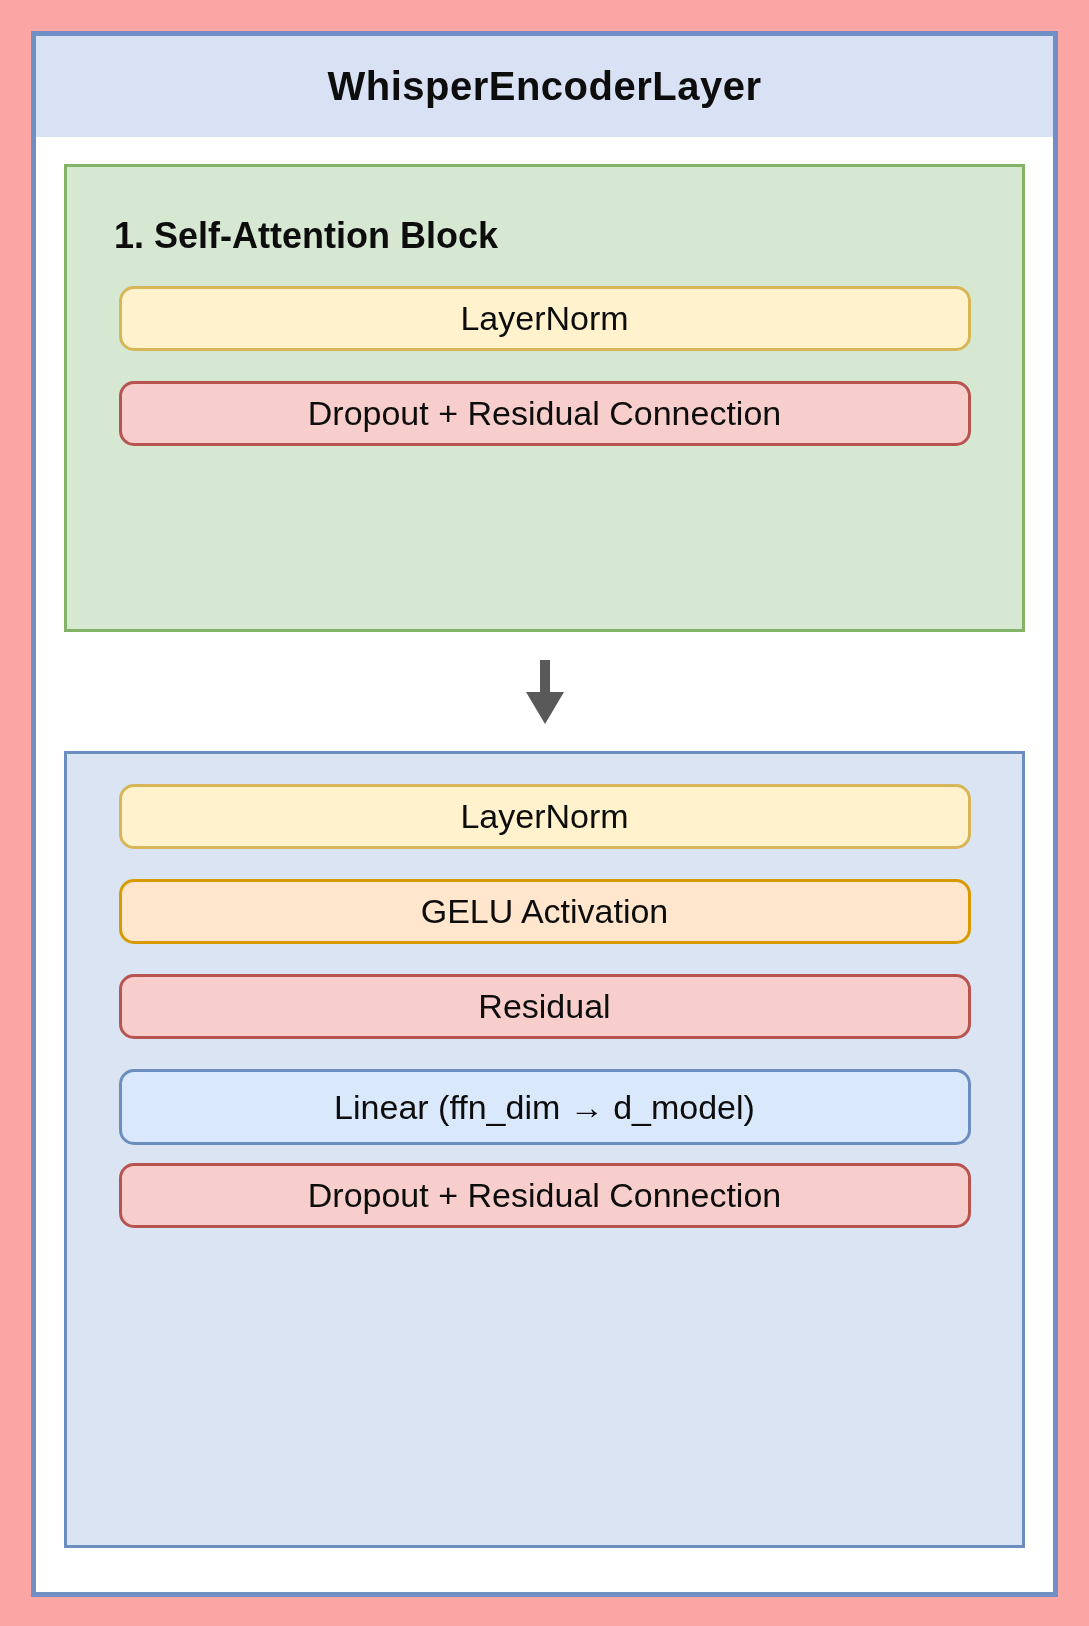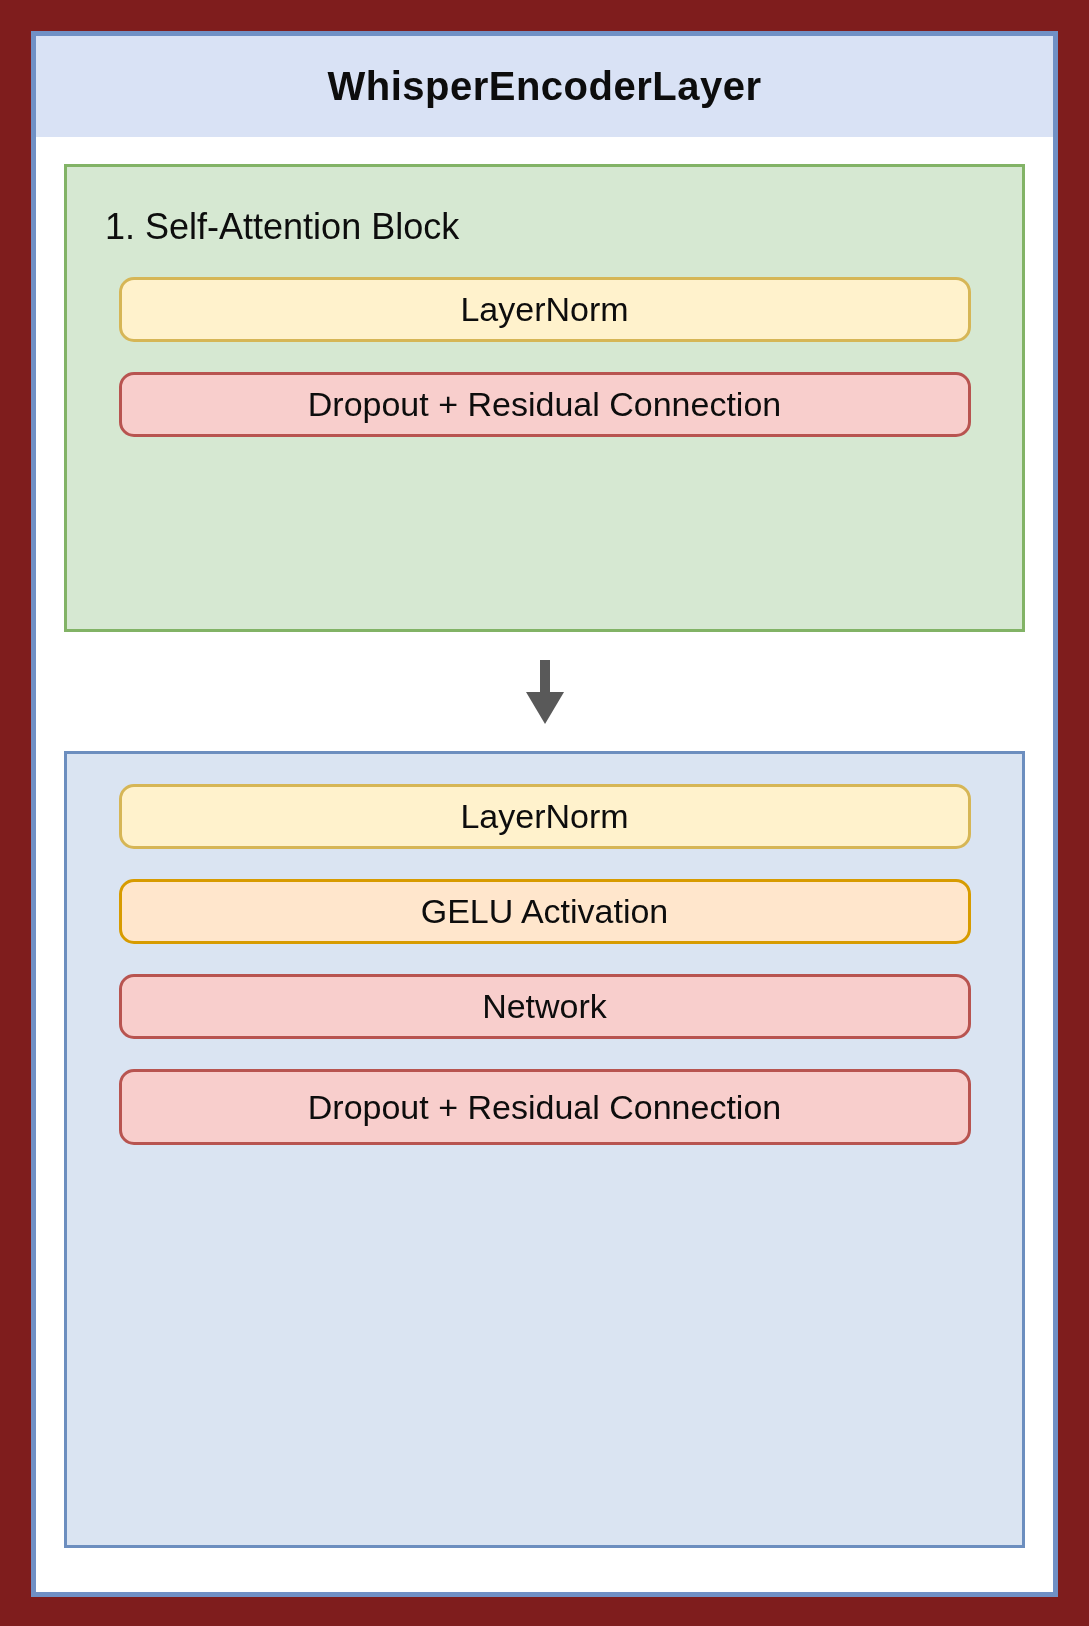--- a/index.html
+++ b/index.html
@@ -5,21 +5,21 @@
   html, body {
     margin: 0;
     padding: 0;
     background: #000000;
     font-family: "Liberation Sans", "DejaVu Sans", sans-serif;
   }
   .stage {
     position: relative;
     width: 1089px;
     height: 1626px;
-    background: #7f1d1d;
+    background: #fca5a5;
     overflow: hidden;
   }
   .window {
     position: absolute;
     left: 31px;
     top: 31px;
     width: 1027px;
     height: 1566px;
     box-sizing: border-box;
     border: 5px solid #7090C5;
@@ -41,23 +41,23 @@
     padding: 27px 28px 0 28px;
   }
   .section {
     box-sizing: border-box;
     border: 3px solid;
   }
   .section--sa { height: 468px; }
   .section--ffn { height: 797px; }
   .section-title {
     font-size: 36px;
-    font-weight: normal;
+    font-weight: bold;
     color: #0D0D0D;
-    margin: 4px;
+    margin: 13px;
     padding: 36px 0 0 34px;
     line-height: 40px;
   }
   .nodes {
     width: 852px;
     margin: 0 auto;
   }
   .node {
     box-sizing: border-box;
     height: 65px;
@@ -106,20 +106,21 @@
         <svg width="44" height="64" viewBox="0 0 44 64" style="color: rgb(89, 89, 89);">
           <rect x="17" y="0" width="10" height="36" fill="currentColor"></rect>
           <polygon points="3,32 41,32 22,64" fill="currentColor"></polygon>
         </svg>
       </div>
 
       <div class="section section--ffn" style="background-color: rgb(218, 228, 242); border-color: rgb(108, 142, 191);">
         <div class="nodes">
           <div class="node" style="background-color: rgb(255, 242, 204); border-color: rgb(214, 182, 86);">LayerNorm</div>
           <div class="node" style="background-color: rgb(255, 230, 204); border-color: rgb(215, 155, 0);">GELU Activation</div>
-          <div class="node" style="background-color: rgb(248, 206, 204); border-color: rgb(184, 84, 80);">Network</div>
+          <div class="node" style="background-color: rgb(248, 206, 204); border-color: rgb(184, 84, 80);">Residual</div>
+          <div class="node" style="background-color: rgb(218, 232, 252); border-color: rgb(108, 142, 191);">Linear (ffn_dim → d_model)</div>
           <div class="node" style="background-color: rgb(248, 206, 204); border-color: rgb(184, 84, 80);">Dropout + Residual Connection</div>
         </div>
       </div>
 
     </div>
   </div>
 </div>
 
 </body></html>

